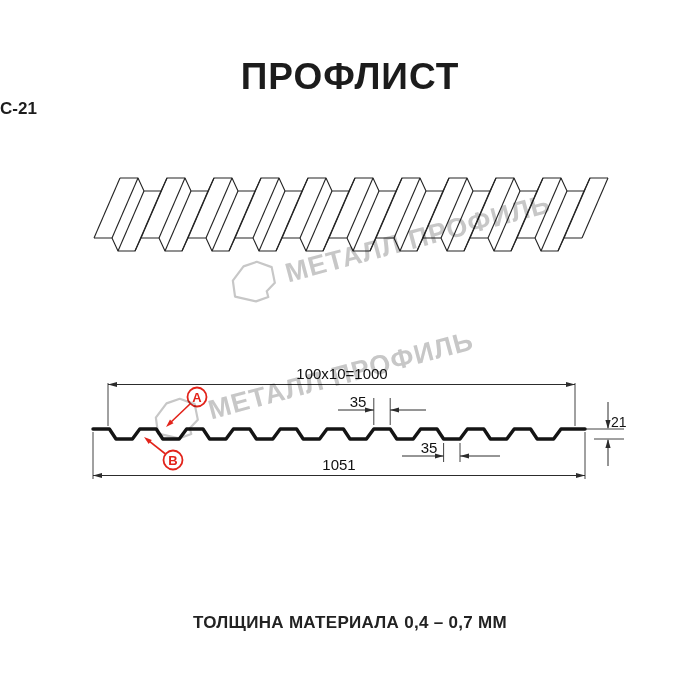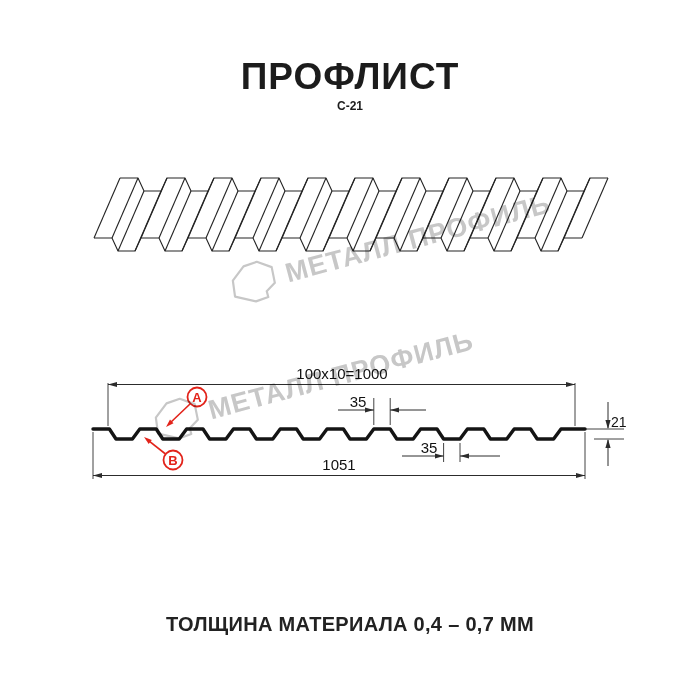--- a/index.html
+++ b/index.html
@@ -12,27 +12,27 @@
   .stage{position:absolute;inset:0;padding-left:28px;}
 
   
   .title{
     position:absolute;top:56px;left:0;width:700px;
     text-align:center;font-size:37px;font-weight:800;
     letter-spacing:1px;color:#1c1c1c;
   }
   .subtitle{
     position:absolute;top:99px;left:0;width:700px;
-    text-align:center;font-size:12px;font-weight:700;color:#1c1c1c;
+    text-align:left;font-size:17px;font-weight:700;color:#1c1c1c;
   }
 
   
   .footer{
     position:absolute;top:613px;left:0;width:700px;
-    text-align:center;font-size:20px;font-weight:600;
+    text-align:center;font-size:17px;font-weight:600;
     letter-spacing:.3px;color:#222222;
   }
 
   
   .sheet3d{position:absolute;left:80px;top:155px;width:560px;height:120px;z-index:1;}
   .xsec{position:absolute;left:80px;top:350px;width:560px;height:140px;z-index:1;}
 
   .gen3d path, .gen3d line{stroke:#242424;stroke-width:1.1;fill:none;stroke-linejoin:round;}
   .gen3d path.sil{fill:#ffffff;stroke:none;}
   .genxs path{fill:none;stroke:#141414;stroke-width:3.4;stroke-linejoin:round;stroke-linecap:round;}

